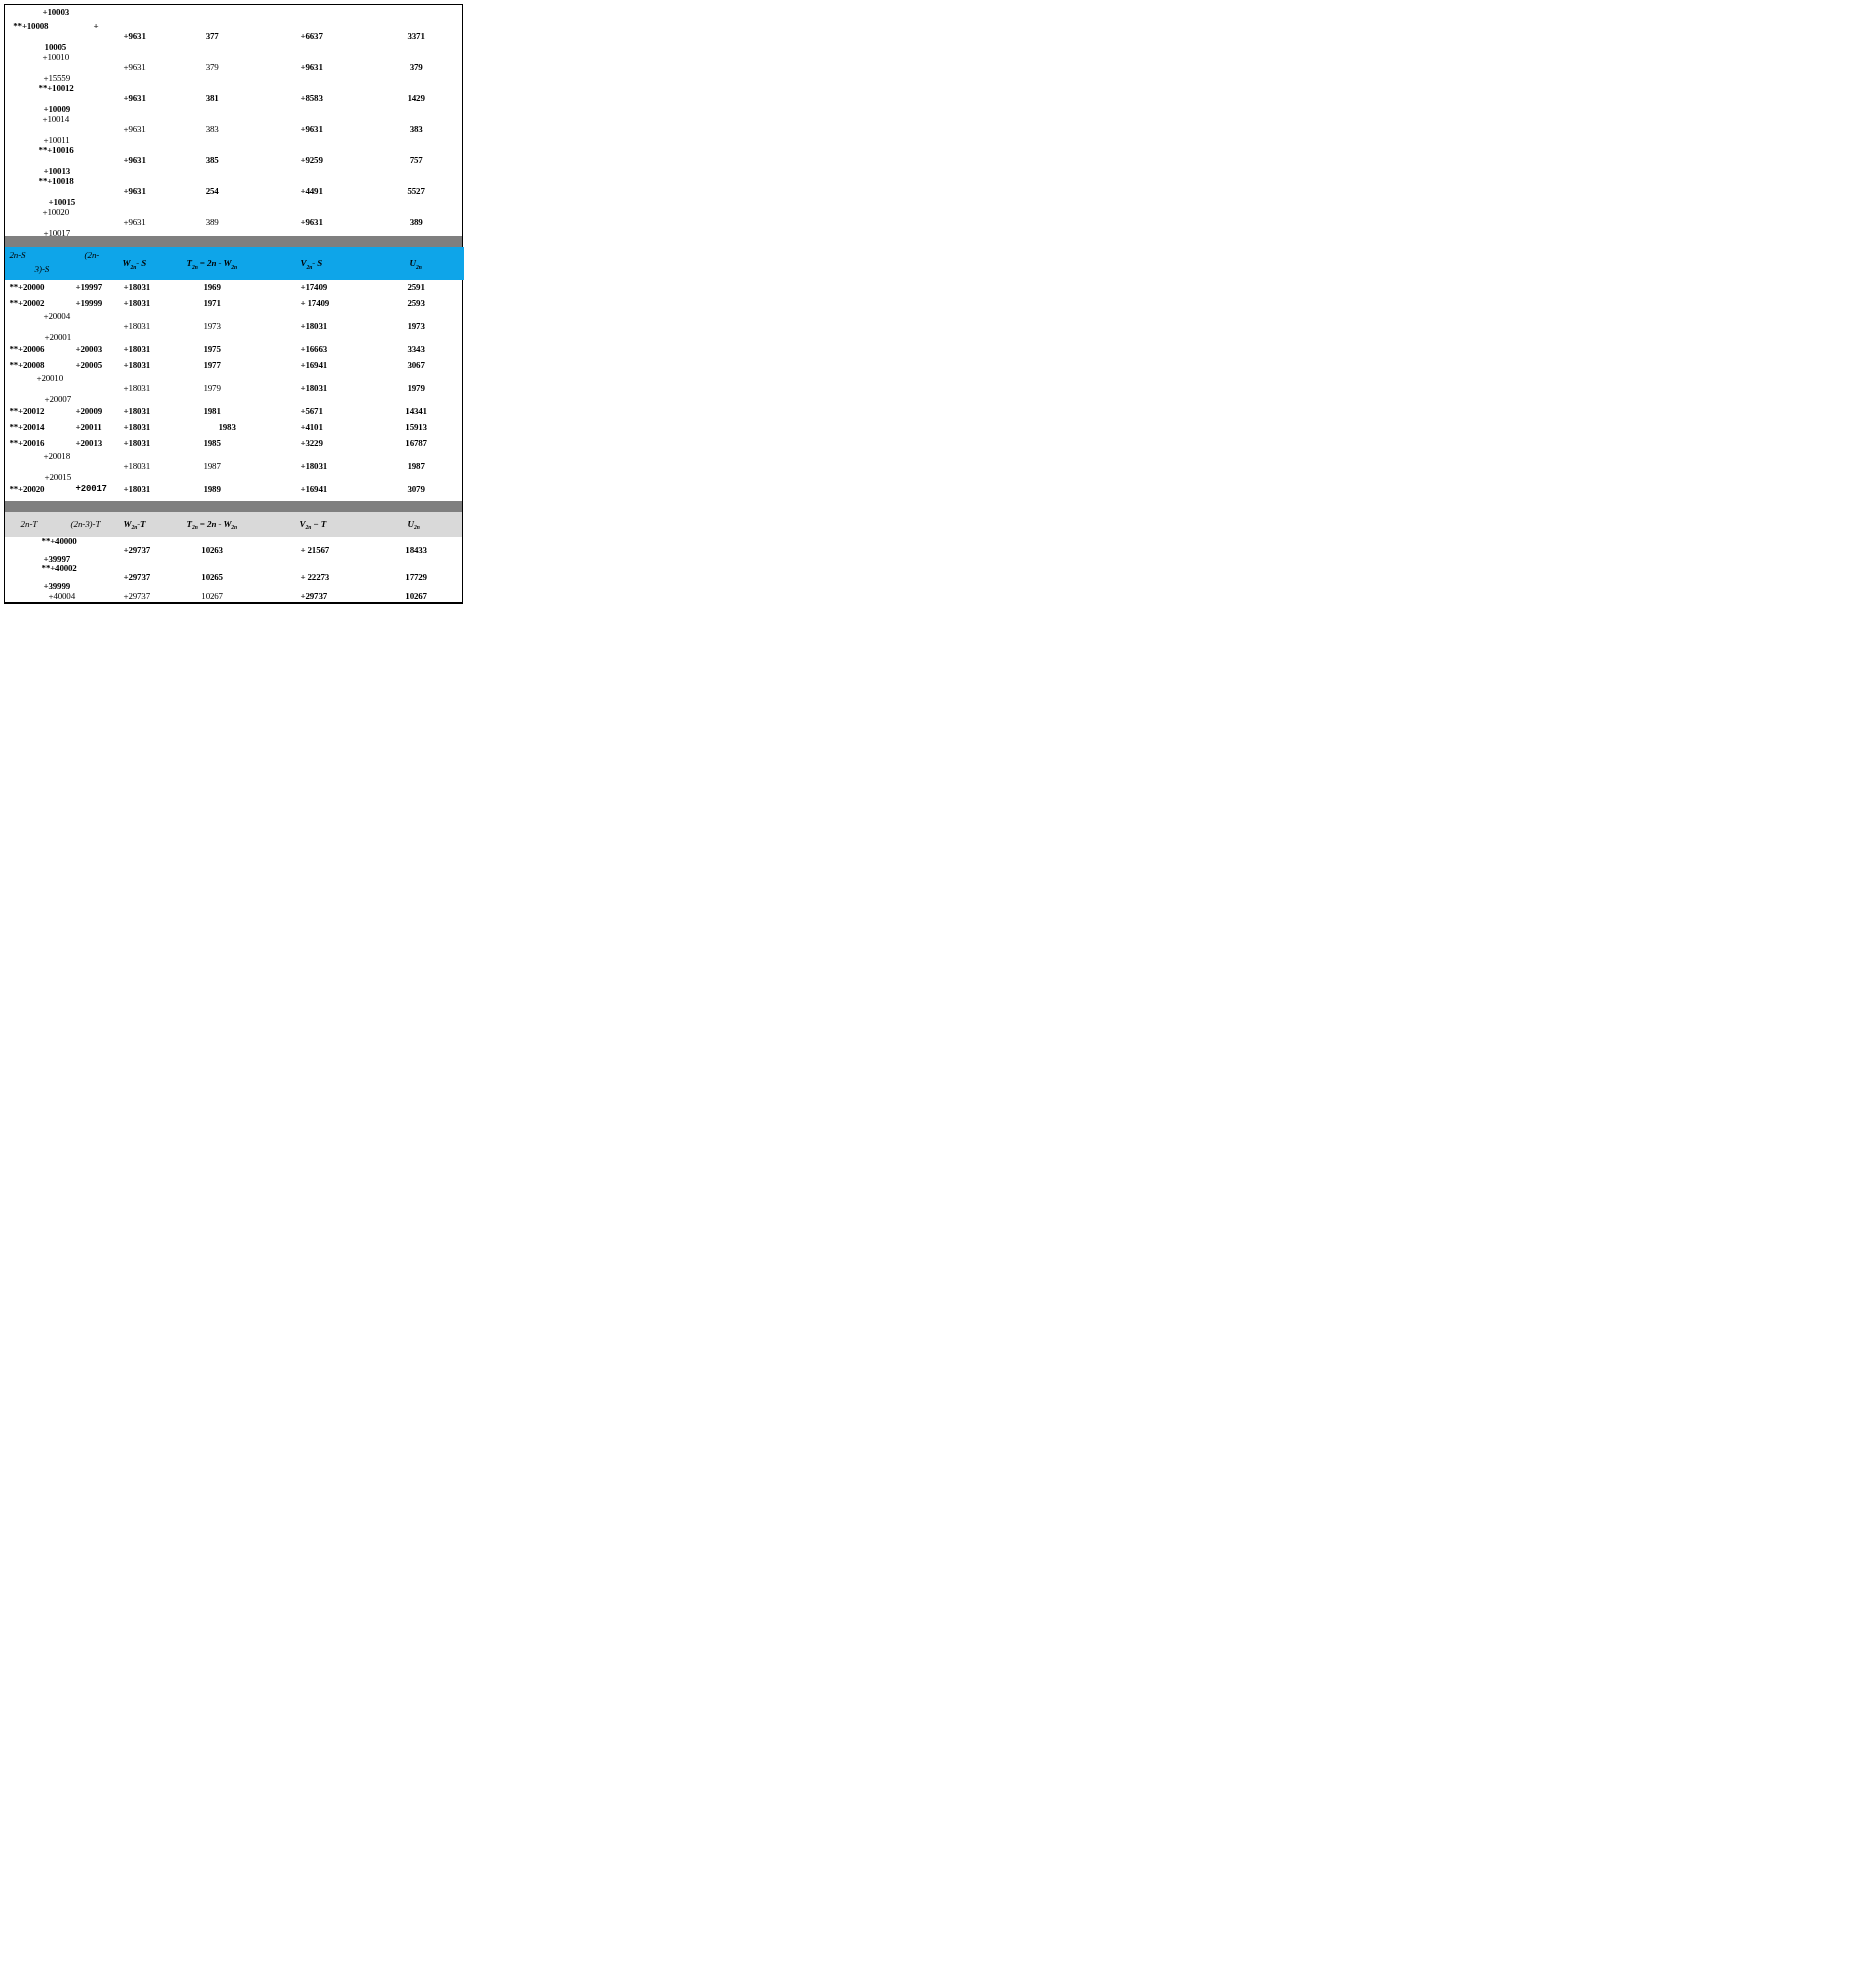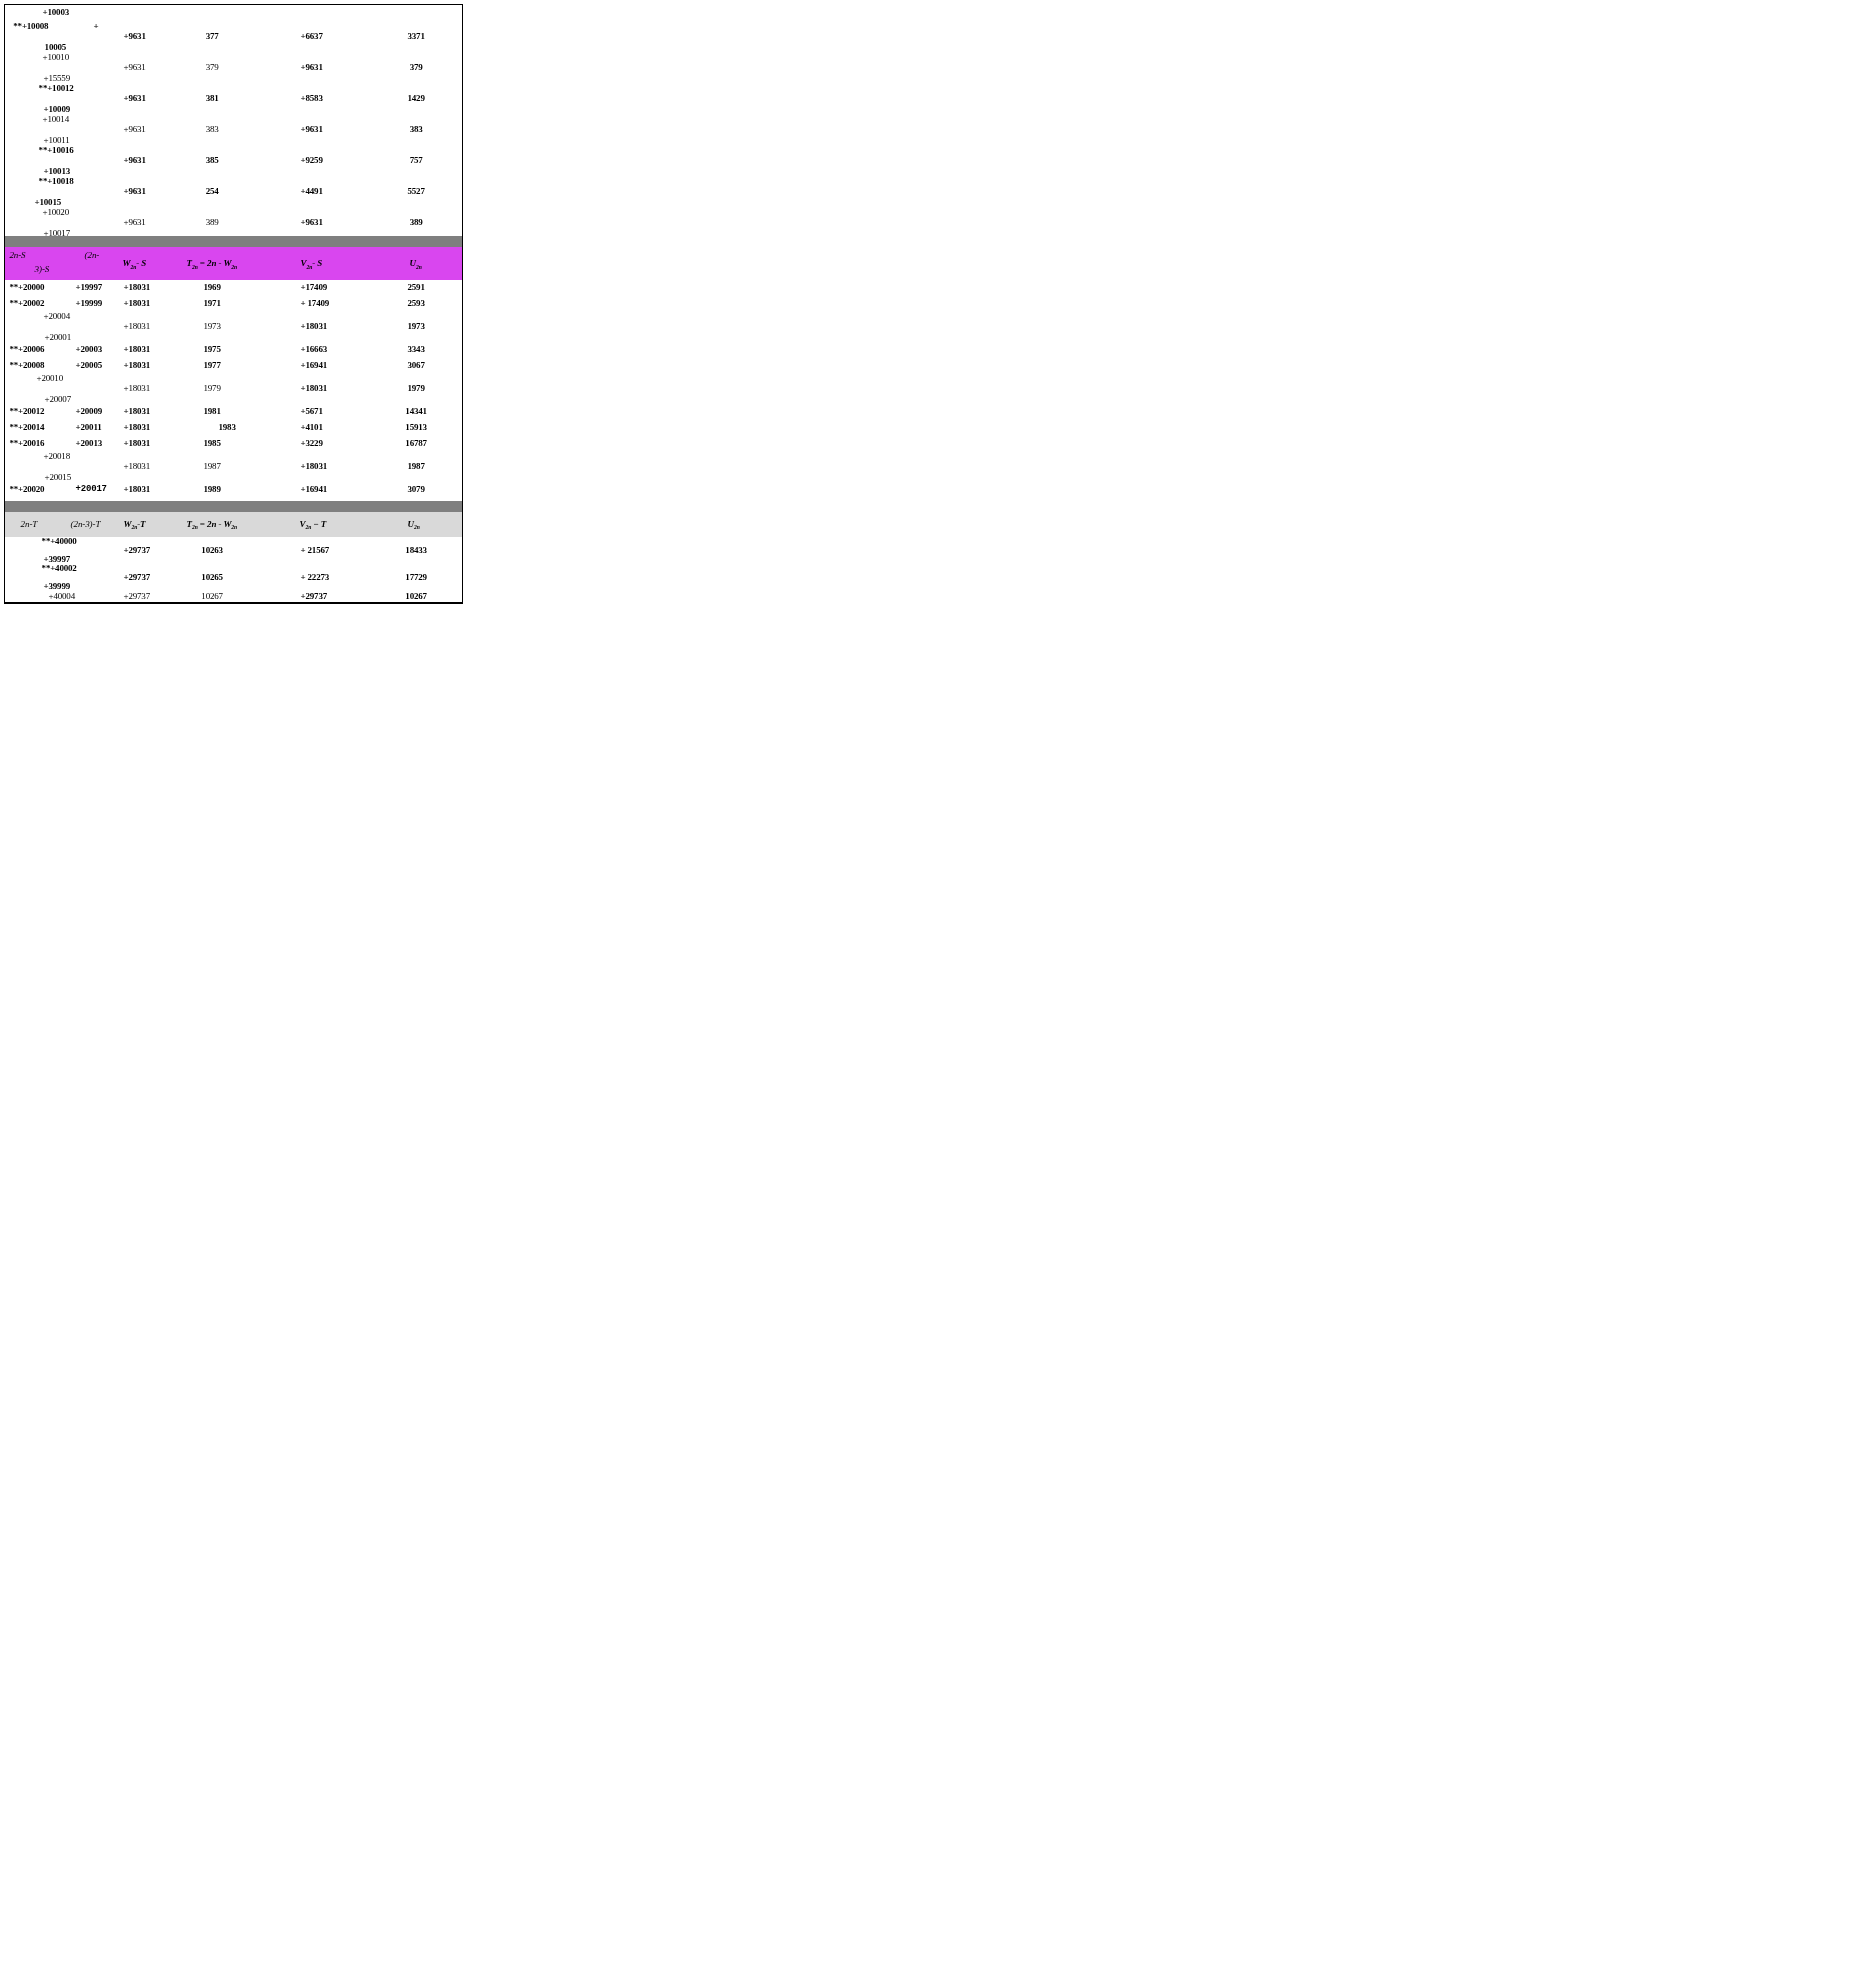--- a/index.html
+++ b/index.html
@@ -93,39 +93,39 @@
         <div class="trow" style="height: 31px;">
           <span class="n top-line b" style="left: 34px;">**+10016</span>
           <span class="n bot-line b" style="left: 39px;">+10013</span>
           <span class="n w-col mid b">+9631</span>
           <span class="n t-col mid b">385</span>
           <span class="n v-col mid b">+9259</span>
           <span class="n u-col mid b">757</span>
         </div>
         <div class="trow" style="height: 31px;">
           <span class="n top-line b" style="left: 34px;">**+10018</span>
-          <span class="n bot-line b" style="left: 30px;">+10015</span>
+          <span class="n bot-line b" style="left: 44px;">+10015</span>
           <span class="n w-col mid b">+9631</span>
           <span class="n t-col mid b">254</span>
           <span class="n v-col mid b">+4491</span>
           <span class="n u-col mid b">5527</span>
         </div>
         <div class="trow" style="height: 31px;">
           <span class="n top-line" style="left: 38px;">+10020</span>
           <span class="n bot-line" style="left: 39px;">+10017</span>
           <span class="n w-col mid">+9631</span>
           <span class="n t-col mid">389</span>
           <span class="n v-col mid b">+9631</span>
           <span class="n u-col mid b">389</span>
         </div>
       </div>
 
     <div class="bar" id="bar1" style="background: rgb(127, 127, 127);"></div>
 
-    <div class="band" id="band1" style="background: #d946ef;">
+    <div class="band" id="band1" style="background: #0ea5e9; padding-left: 48px;">
       <span class="hd" style="left:4.8px;top:4px">2n-S</span>
       <span class="hd" style="left:80px;top:4px">(2n-</span>
       <span class="hd" style="left:30px;top:17.5px">3)-S</span>
       <span class="hd hb" style="left:118px;top:12px"><span>W</span><sub>2n</sub><span>- S</span></span>
       <span class="hd hb" style="left:182px;top:12px"><span>T</span><sub>2n</sub><span> = 2n - </span><span>W</span><sub>2n</sub></span>
       <span class="hd hb" style="left:296px;top:12px"><span>V</span><sub>2n</sub><span>- S</span></span>
       <span class="hd hb" style="left:405px;top:12px"><span>U</span><sub>2n</sub></span>
     </div>
 
     <div class="sec" id="sec-mid">

